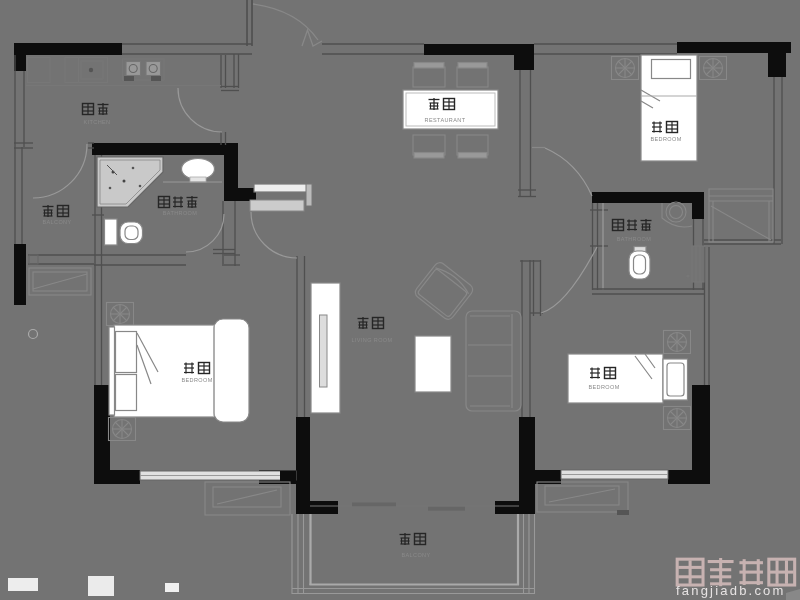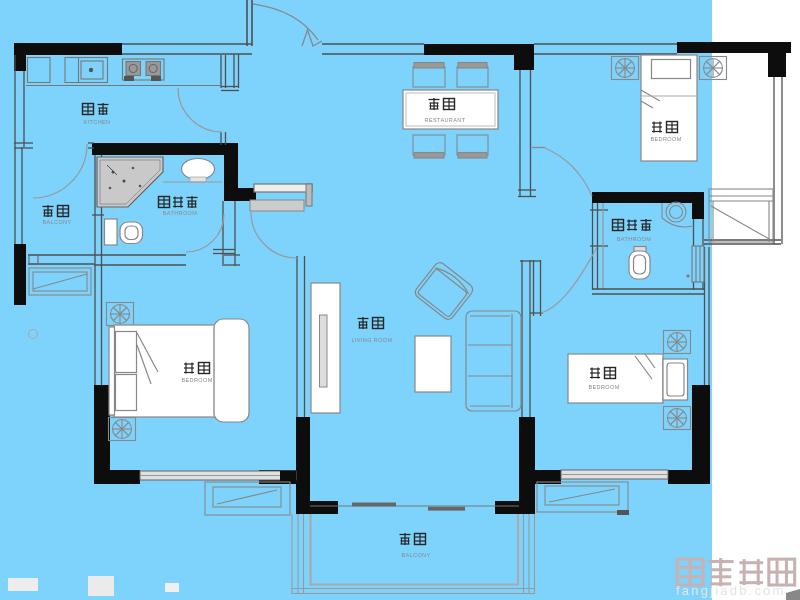--- a/index.html
+++ b/index.html
@@ -1,16 +1,16 @@
 <!DOCTYPE html>
 <html><head>
 <meta charset="utf-8">
 <style>
 html,body{margin:0;padding:0;background:#fff;}
-#plan{position:relative;width:712px;height:600px;background:#7dd3fc;font-family:"Liberation Sans",sans-serif;}
+#plan{position:relative;width:800px;height:600px;background:#737373;font-family:"Liberation Sans",sans-serif;}
 svg{position:absolute;left:0;top:0;}
 .eng{font-family:"Liberation Sans",sans-serif;fill:#8a8a8a;font-size:5.5px;letter-spacing:.4px;}
 </style>
 </head>
 <body>
 <div id="plan">
 <svg width="800" height="600" viewBox="0 0 800 600">
 <defs>
 
 <g id="cjA">

